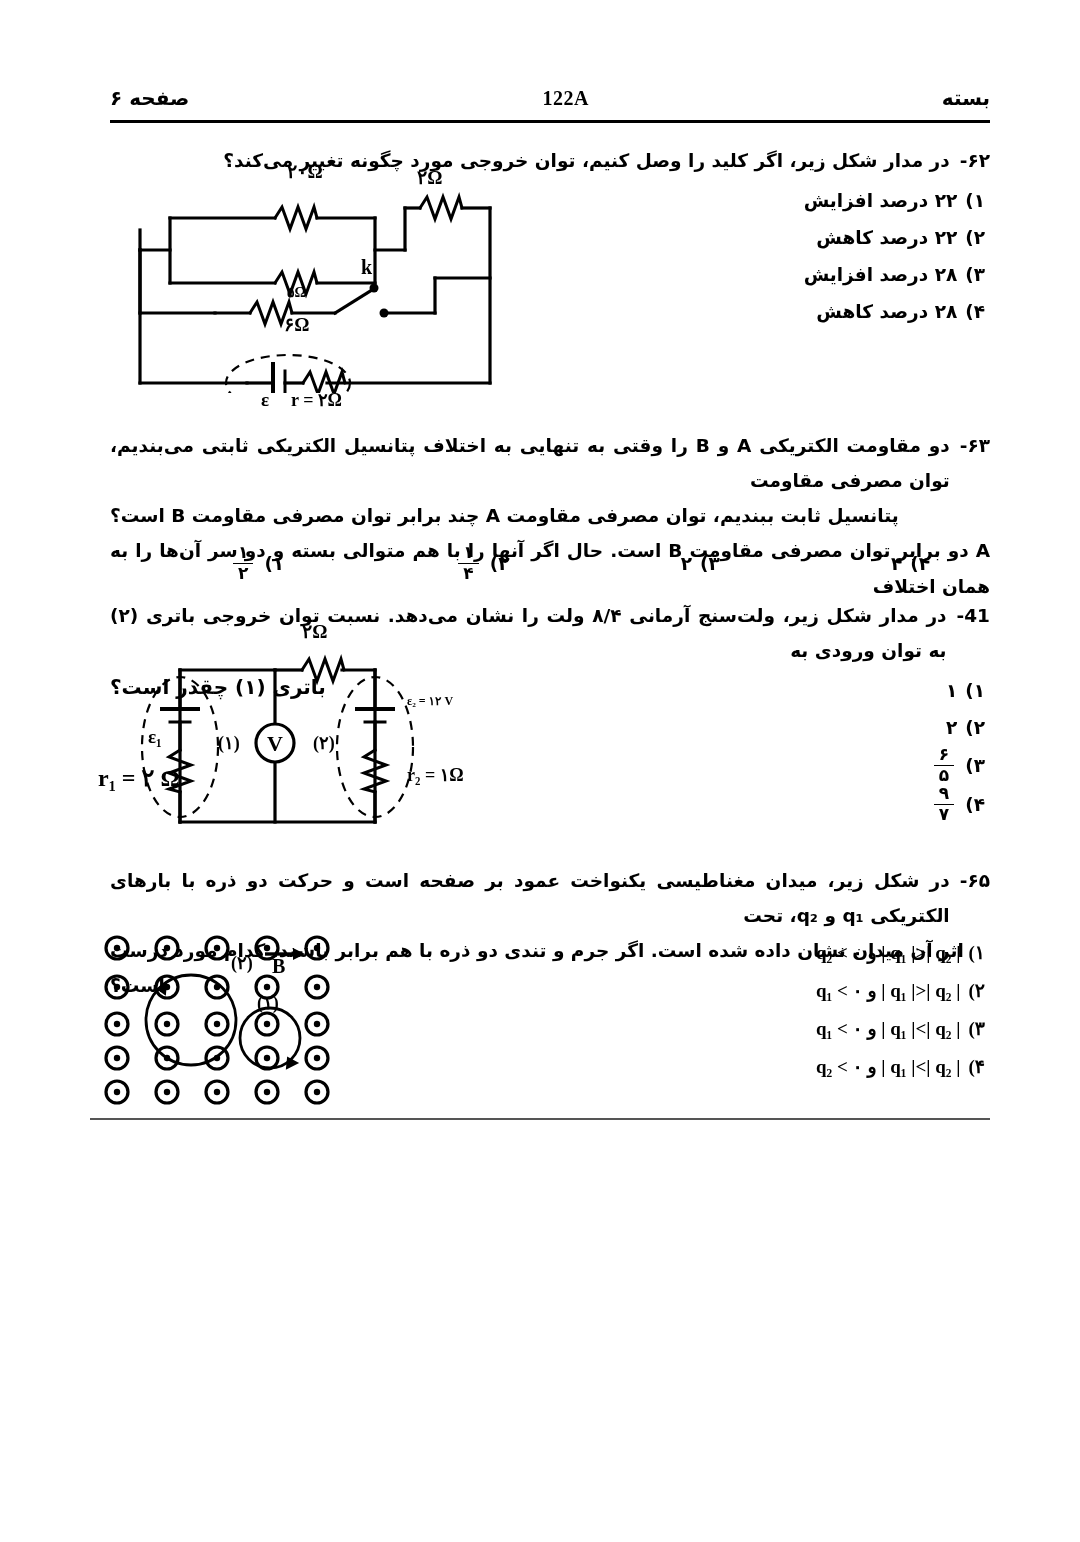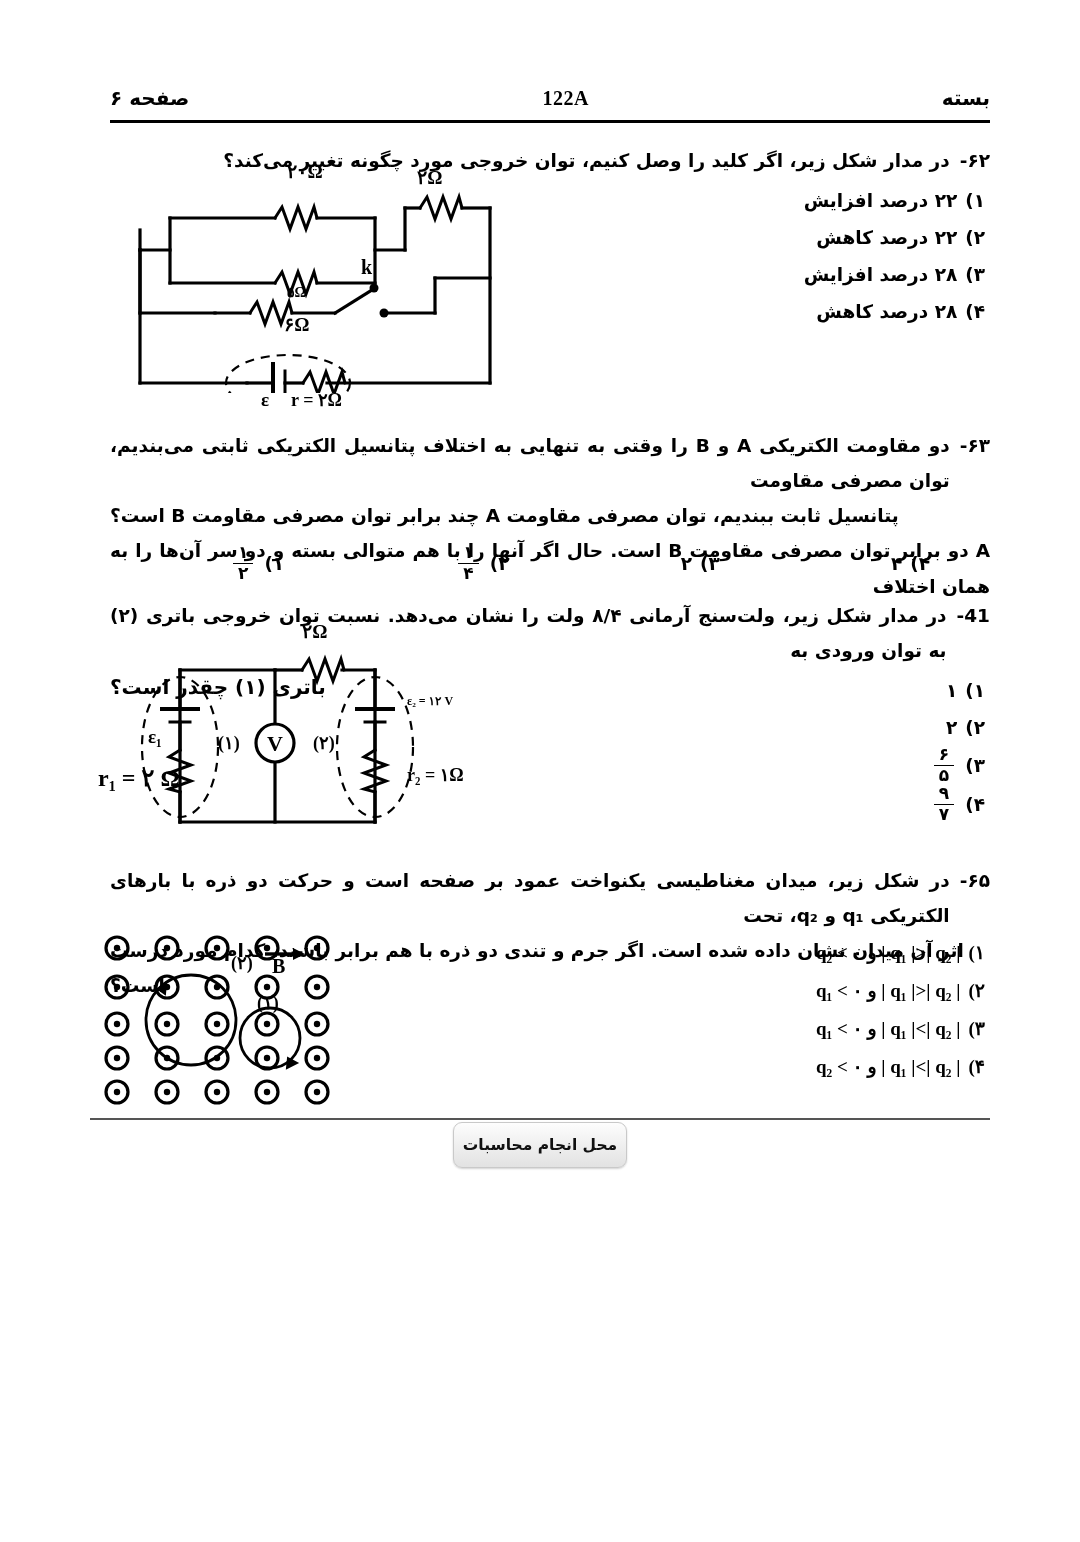--- a/index.html
+++ b/index.html
@@ -453,17 +453,14 @@
         <path d="M170 24 L200 24" stroke="#000" stroke-width="3.4"></path>
         <path d="M198 18 l12 6 l-12 6 z" fill="#000"></path>
       </g>
     </svg>
     <div class="lbl" style="position:absolute;left:177px;top:25px;font-size:20px;">B</div>
     <div class="lbl" style="position:absolute;left:136px;top:22px;font-size:18px;">(۲)</div>
     <div class="lbl" style="position:absolute;left:162px;top:62px;font-size:18px;">(۱)</div>
   </div>
 
   <div class="foot-rule"></div>
-  <div class="calc-box">
-    <span>محل انجام محاسبات</span>
-  </div>
 
 </div>
 
 </body></html>

